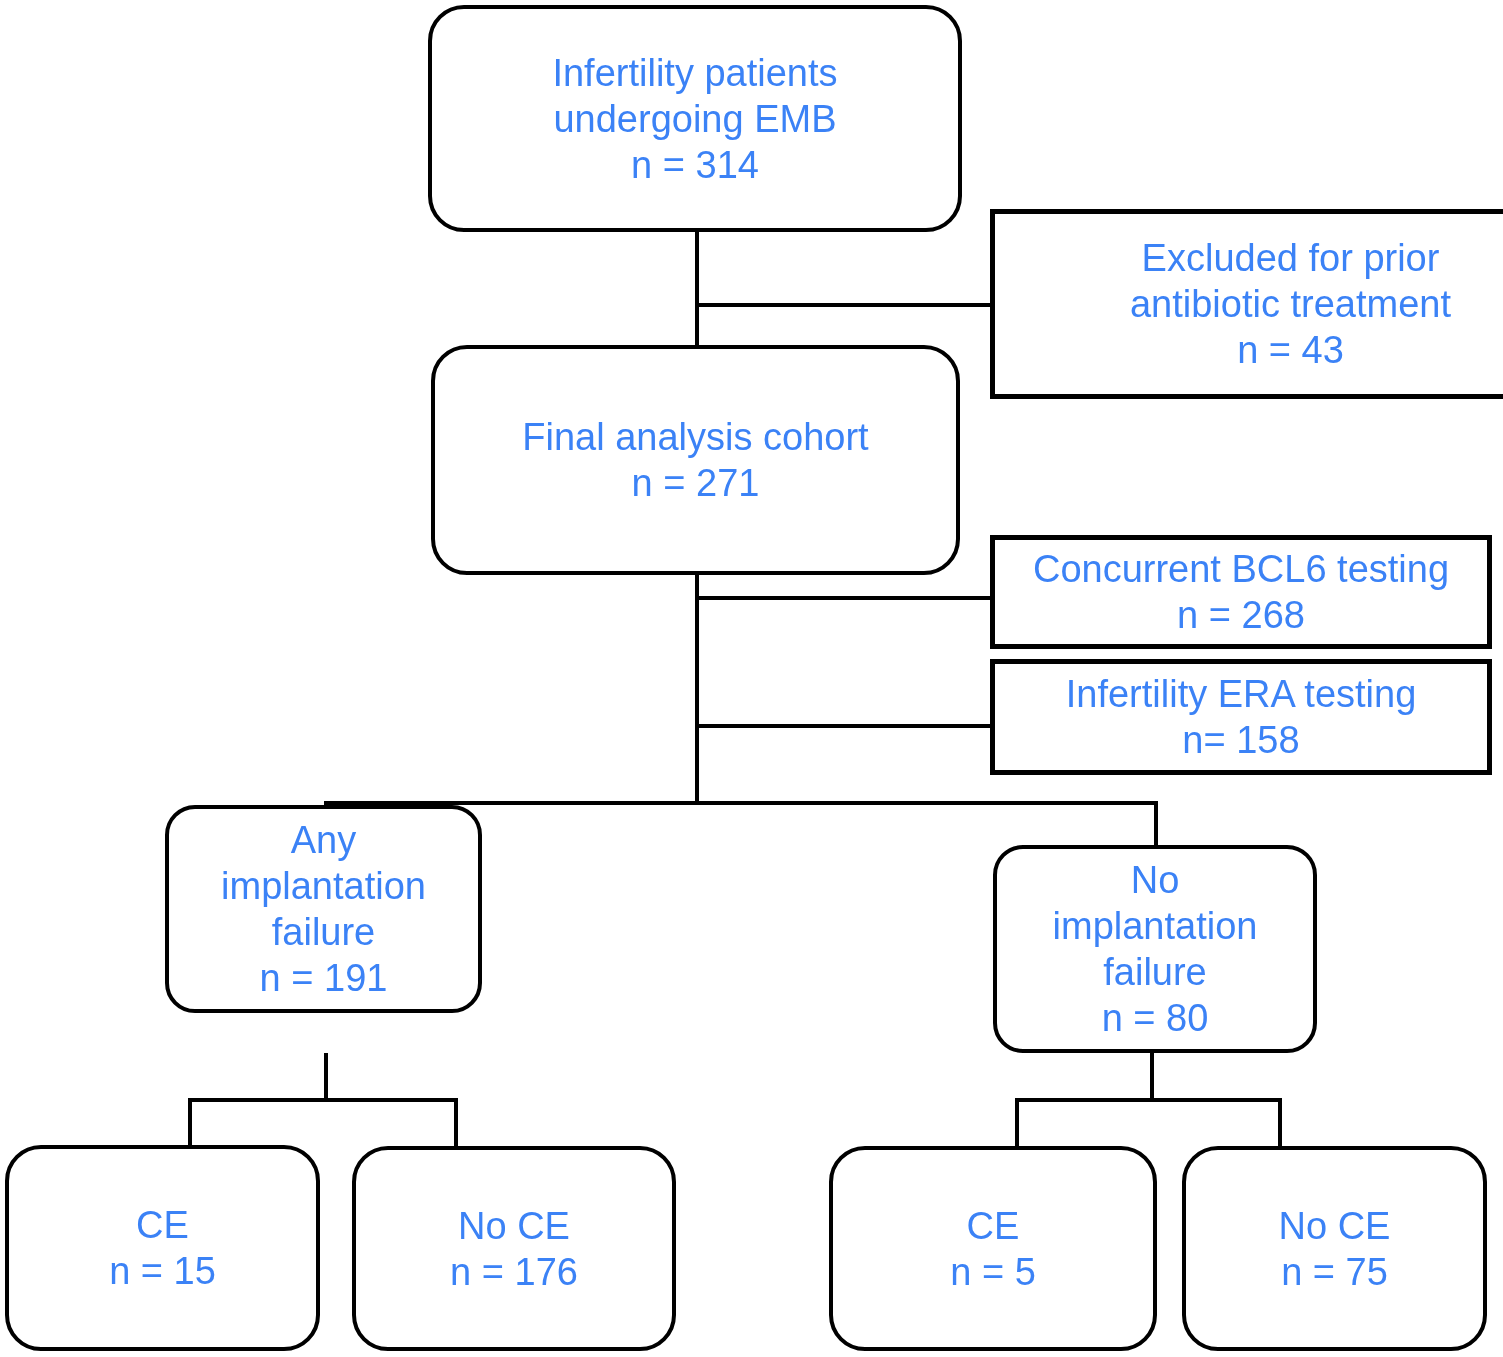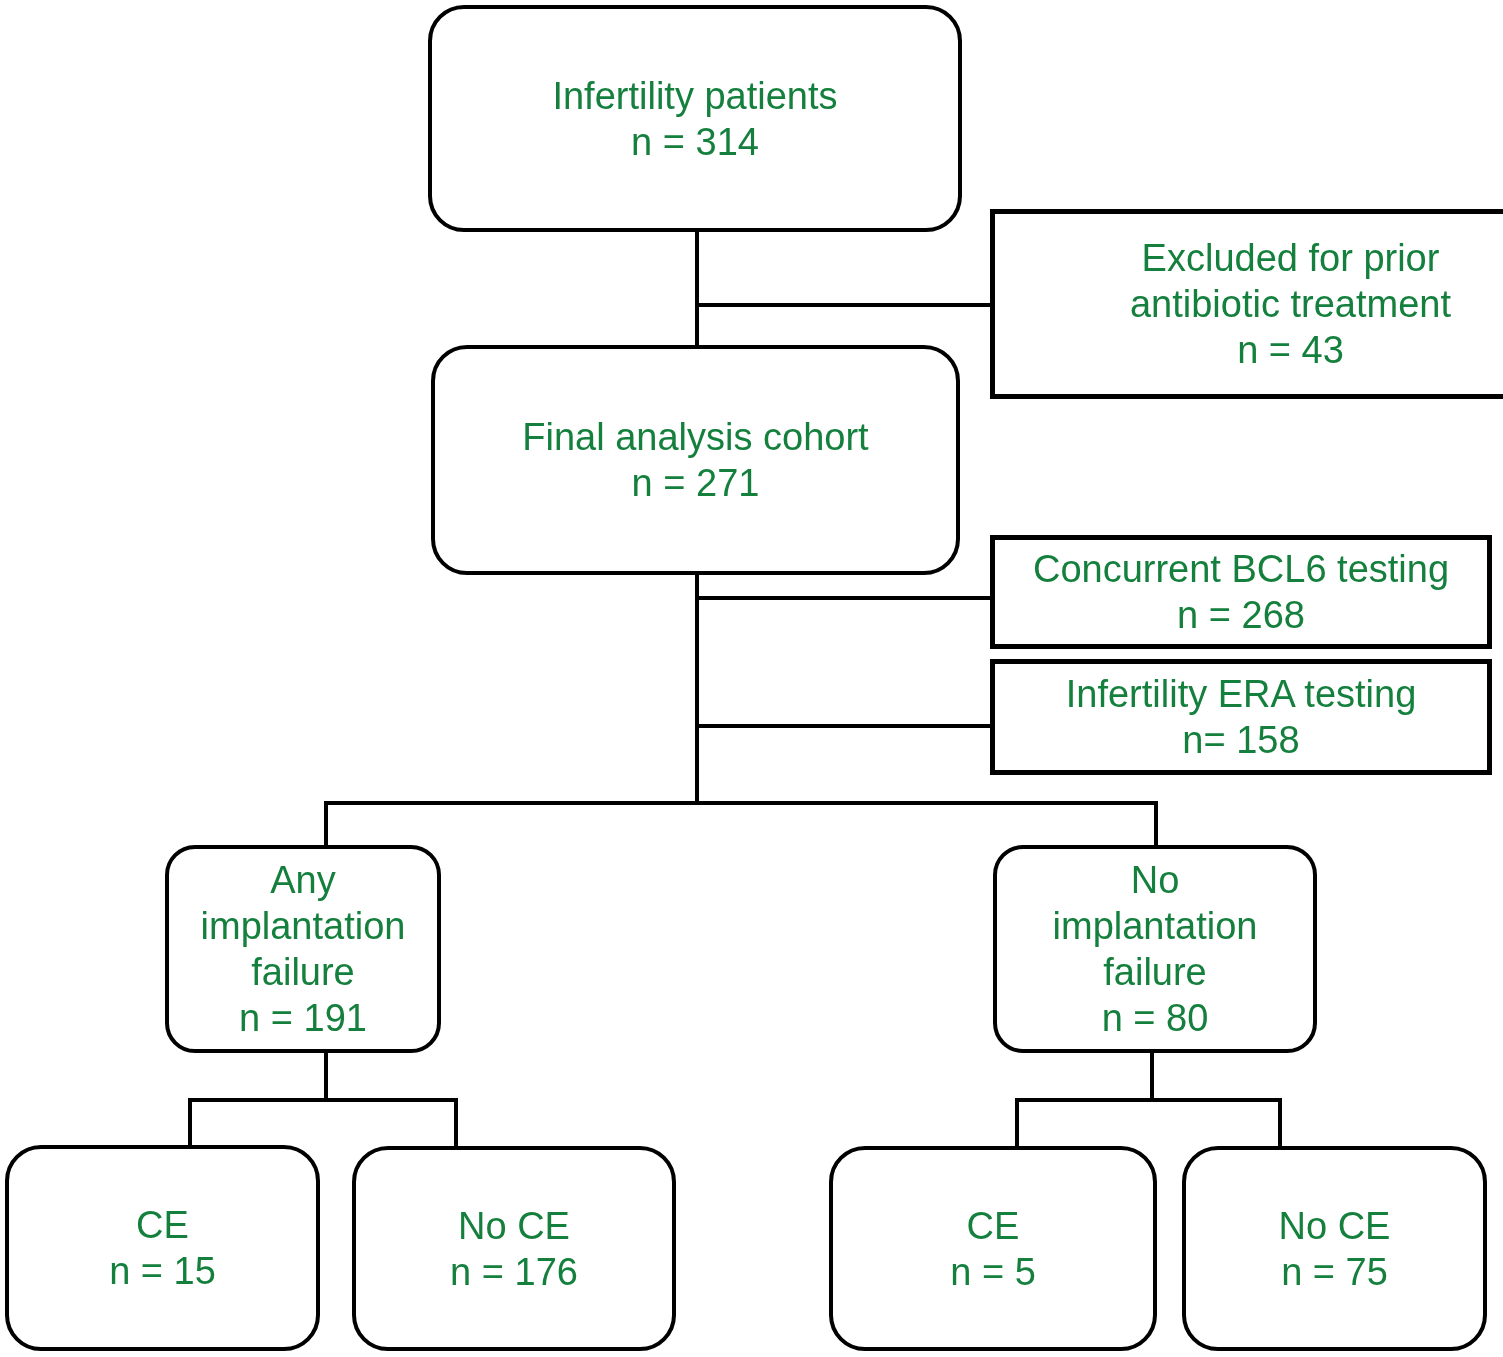--- a/index.html
+++ b/index.html
@@ -6,21 +6,21 @@
     margin: 0;
     padding: 0;
     background: #ffffff;
   }
   .canvas {
     position: relative;
     width: 1503px;
     height: 1357px;
     background: #ffffff;
     font-family: "Liberation Sans", sans-serif;
-    color: #15803d;
+    color: #3b82f6;
     overflow: hidden;
   }
   .connectors {
     position: absolute;
     left: 0;
     top: 0;
     width: 1503px;
     height: 1357px;
   }
   .connectors path {
@@ -63,20 +63,21 @@
     <path d="M697 726 H990"></path>
     <path d="M326 845 V803 H1156 V845"></path>
     <path d="M326 1053 V1100"></path>
     <path d="M190 1145 V1100 H456 V1146"></path>
     <path d="M1152 1053 V1100"></path>
     <path d="M1017 1146 V1100 H1280 V1146"></path>
   </svg>
 
   <div class="node" style="left:428px; top:5px; width:534px; height:227px;">
     <div class="line">Infertility patients</div>
+    <div class="line">undergoing EMB</div>
     <div class="line">n = 314</div>
   </div>
 
   <div class="node square" style="left:990px; top:209px; width:601px; height:190px;">
     <div class="line">Excluded for prior</div>
     <div class="line">antibiotic treatment</div>
     <div class="line">n = 43</div>
   </div>
 
   <div class="node" style="left:431px; top:345px; width:529px; height:230px;">
@@ -87,21 +88,21 @@
   <div class="node square" style="left:990px; top:535px; width:502px; height:114px;">
     <div class="line">Concurrent BCL6 testing</div>
     <div class="line">n = 268</div>
   </div>
 
   <div class="node square" style="left:990px; top:659px; width:502px; height:116px;">
     <div class="line">Infertility ERA testing</div>
     <div class="line">n= 158</div>
   </div>
 
-  <div class="node" style="left:165px; top:845px; width:276px; height:208px; border-radius:30px;">
+  <div class="node" style="left:165px; top:805px; width:317px; height:208px; border-radius:30px;">
     <div class="line">Any</div>
     <div class="line">implantation</div>
     <div class="line">failure</div>
     <div class="line">n = 191</div>
   </div>
 
   <div class="node" style="left:993px; top:845px; width:324px; height:208px; border-radius:30px;text-align:center;">
     <div class="line">No</div>
     <div class="line">implantation</div>
     <div class="line">failure</div>

